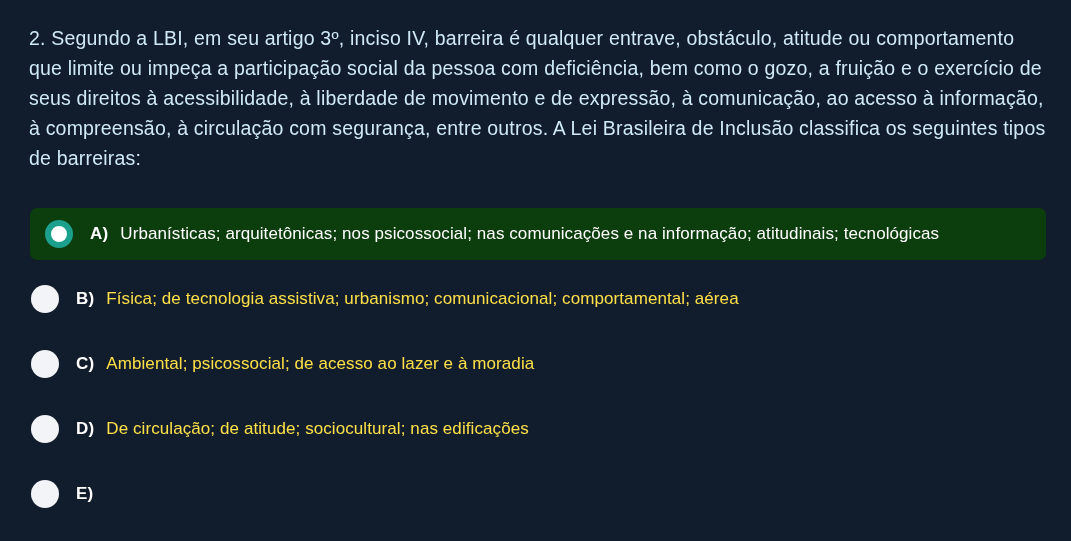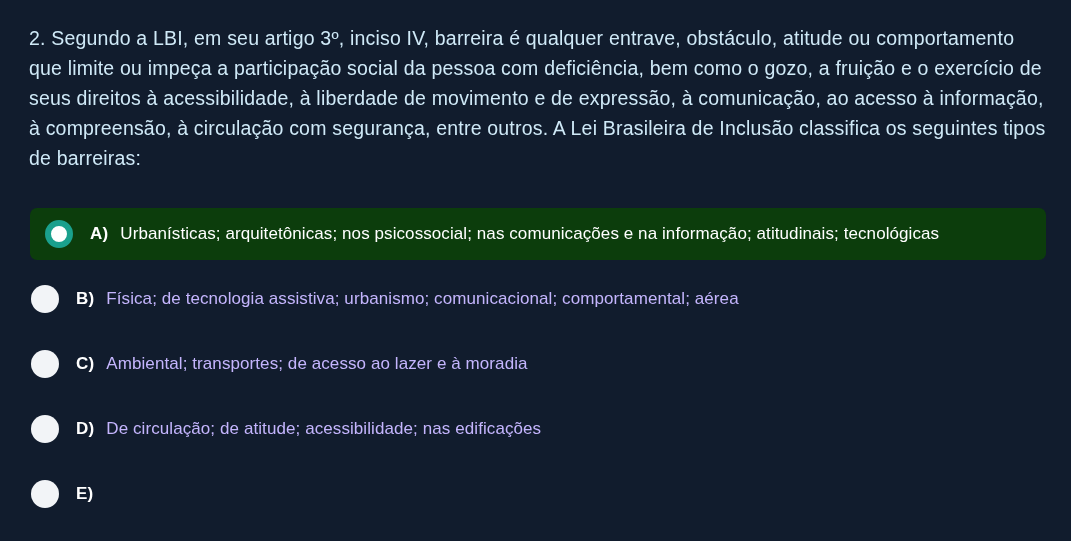--- a/index.html
+++ b/index.html
@@ -84,21 +84,21 @@
   .option-letter {
     flex: 0 0 auto;
     margin-left: 16px;
     color: #ffffff;
     font-size: 17px;
     font-weight: 700;
     letter-spacing: 0.01em;
   }
   .option-text {
     margin-left: 12px;
-    color: #c4b5fd;
+    color: #fde047;
     font-size: 17px;
     font-weight: 400;
     letter-spacing: 0.005em;
     white-space: nowrap;
   }
   .option-row.selected .option-letter,
   .option-row.selected .option-text {
     color: #ffffff;
   }
 </style>
@@ -124,28 +124,28 @@
           <span class="radio"></span>
         </span>
         <span class="option-letter">B)</span>
         <span class="option-text">Física; de tecnologia assistiva; urbanismo; comunicacional; comportamental; aérea</span>
       </div>
       <div class="option-row">
         <span class="radio-wrap">
           <span class="radio"></span>
         </span>
         <span class="option-letter">C)</span>
-        <span class="option-text">Ambiental; transportes; de acesso ao lazer e à moradia</span>
+        <span class="option-text">Ambiental; psicossocial; de acesso ao lazer e à moradia</span>
       </div>
       <div class="option-row">
         <span class="radio-wrap">
           <span class="radio"></span>
         </span>
         <span class="option-letter">D)</span>
-        <span class="option-text">De circulação; de atitude; acessibilidade; nas edificações</span>
+        <span class="option-text">De circulação; de atitude; sociocultural; nas edificações</span>
       </div>
       <div class="option-row">
         <span class="radio-wrap">
           <span class="radio"></span>
         </span>
         <span class="option-letter">E)</span>
       </div>
     </div>
 
 </div>

